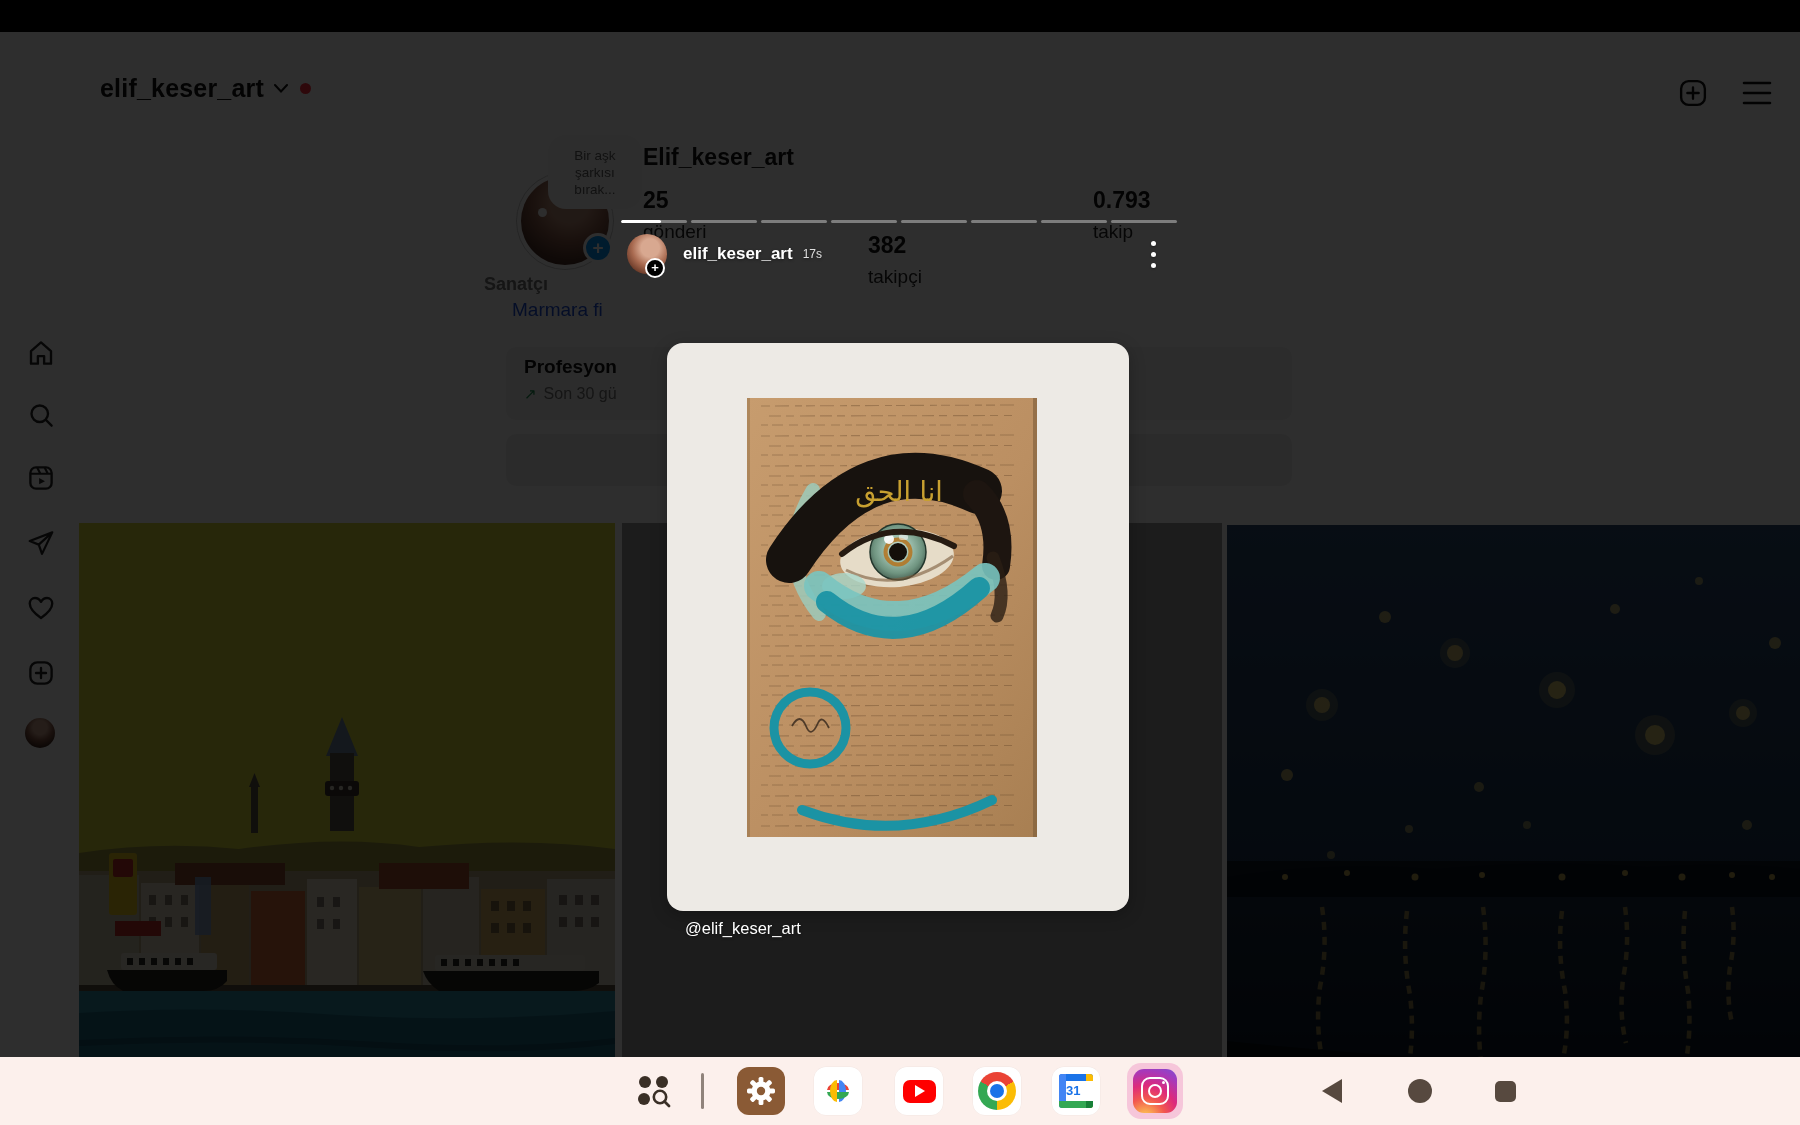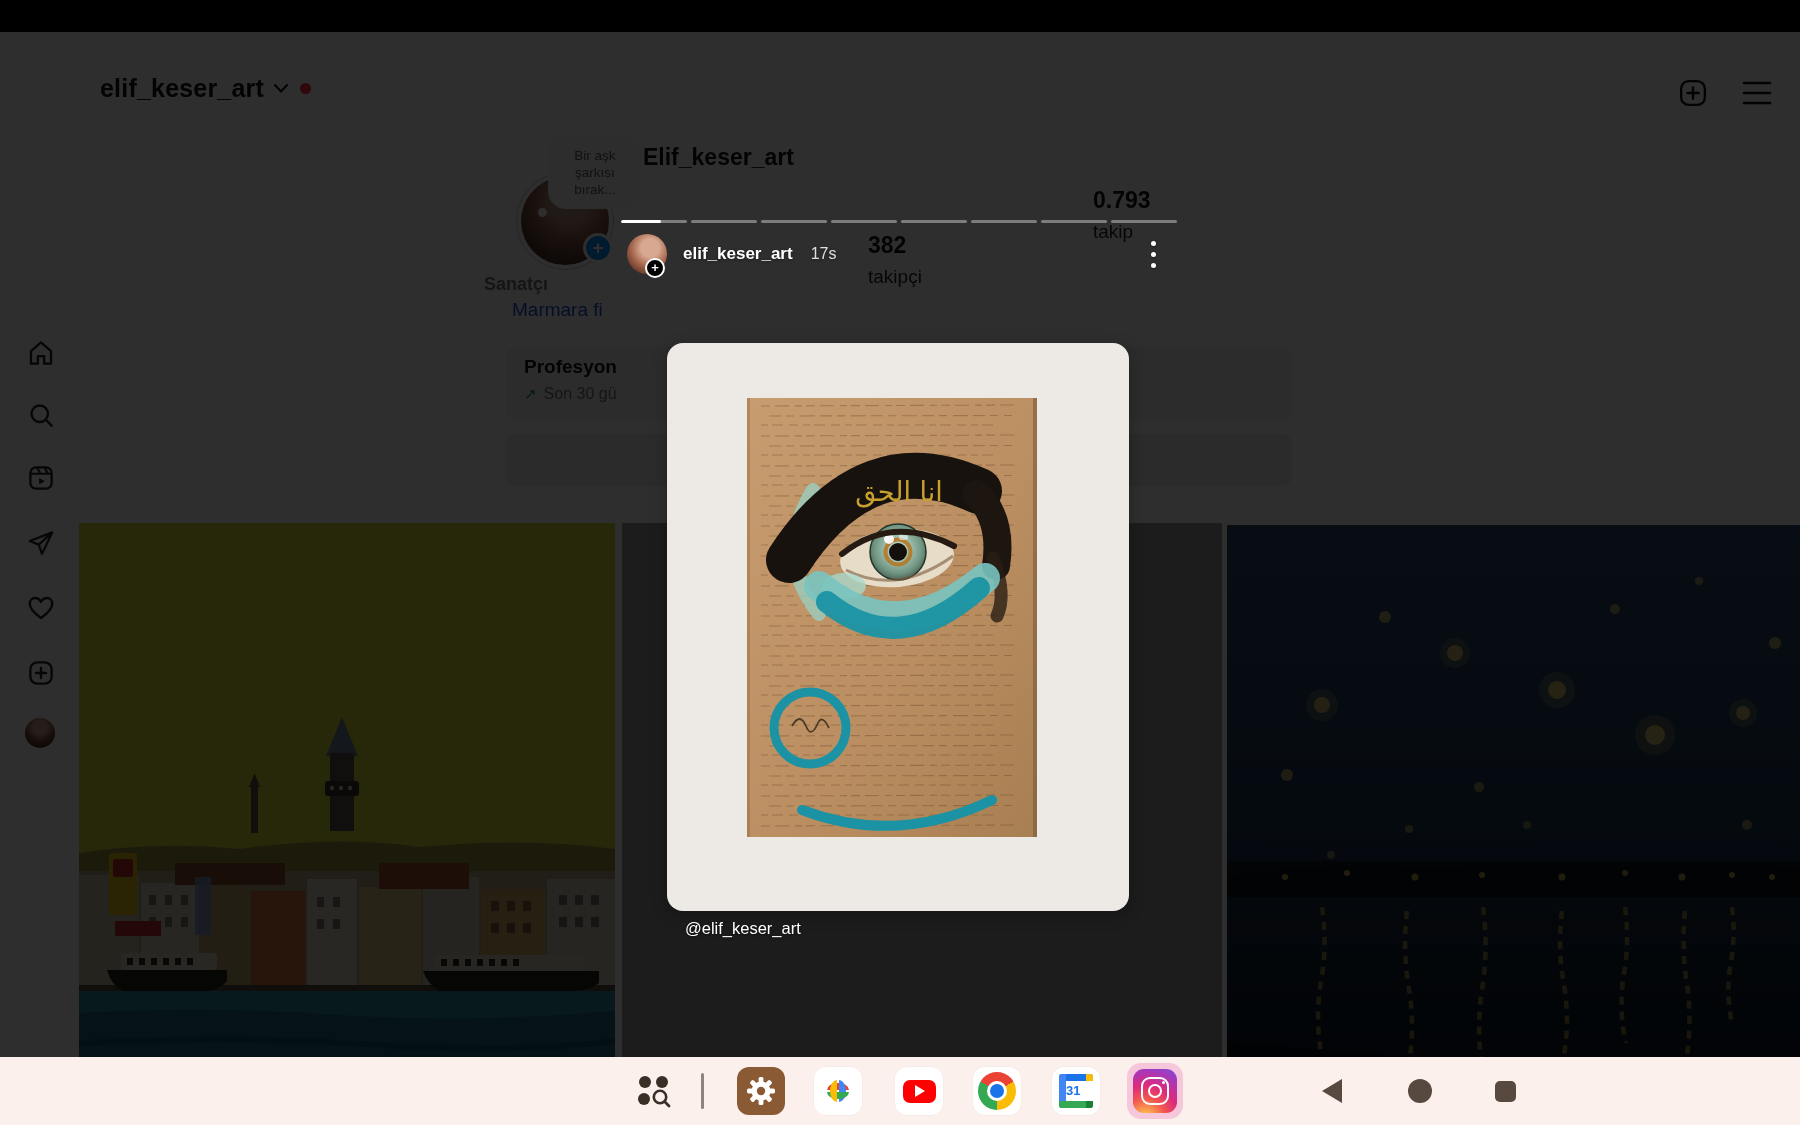--- a/index.html
+++ b/index.html
@@ -62,21 +62,21 @@
       linear-gradient(100deg, #6b5846 0%, #8a7058 34%, #9c8468 62%, #8a7a66 100%); }
   #story-progress { position:absolute; left:6px; right:6px; top:10px; height:3px; display:flex; gap:4px; }
   .seg { flex:1; height:3px; border-radius:2px; background:rgba(255,255,255,0.38); overflow:hidden; }
   .seg-fill { height:100%; background:#ffffff; border-radius:2px; }
   .story-head { position:absolute; left:12px; top:22px; right:12px; height:44px; display:flex; align-items:center; }
   .story-avatar { width:40px; height:40px; border-radius:50%; position:relative; flex:0 0 auto;
     background:radial-gradient(circle at 58% 35%, #d8a890 0 26%, #a86a50 52%, #6a3a28 78%, #3c221a 100%); }
   .story-add { position:absolute; left:18px; bottom:-4px; width:20px; height:20px; border-radius:50%; background:#000;
     border:2px solid #fff; color:#fff; font-size:13px; line-height:15px; font-weight:700; text-align:center; }
   .story-user { margin-left:16px; font-size:17px; font-weight:700; color:#fff; text-shadow:0 1px 3px rgba(0,0,0,.45); }
-  .story-time { margin-left:18px; font-size:16px; color:rgba(255,255,255,.85); text-shadow:0 1px 3px rgba(0,0,0,.4); }
+  .story-time { margin-left:10px; font-size:12px; color:rgba(255,255,255,.85); text-shadow:0 1px 3px rgba(0,0,0,.4); }
   .story-menu { margin-left:auto; margin-right:14px; width:6px; }
   .story-menu span { display:block; width:5px; height:5px; border-radius:50%; background:#fff; margin:6px 0; box-shadow:0 1px 2px rgba(0,0,0,.35); }
   .art-frame { position:absolute; left:52px; top:133px; width:462px; height:568px; background:#edeae5; border-radius:16px;
     box-shadow:0 4px 16px rgba(0,0,0,.25); }
   .art-canvas { position:absolute; left:80px; top:55px; width:290px; height:439px; }
   .story-tag { position:absolute; left:70px; top:709px; font-size:16.5px; color:#fff; text-shadow:0 1px 3px rgba(0,0,0,.45); }
 
   
   #taskbar { left:0; top:1057px; width:1800px; height:68px; background:#fcf0ec; z-index:20; }
   .tb { position:absolute; top:1067px; width:48px; height:48px; border-radius:12px; }
@@ -175,20 +175,24 @@
   <div class="abs note-bubble">
     <div>Bir aşk</div>
     <div>şarkısı</div>
     <div>bırak...</div>
   </div>
   <div class="abs note-tail"></div>
   <div class="abs add-badge">+</div>
 
   <div class="abs display-name">Elif_keser_art</div>
 
+  <div class="abs stat" style="left:643px;">
+    <div class="num">25</div>
+    <div class="lbl">gönderi</div>
+  </div>
   <div class="abs stat" style="left:868px;margin-top:45px;">
     <div class="num">382</div>
     <div class="lbl">takipçi</div>
   </div>
   <div class="abs stat" style="left:1093px;">
     <div class="num">0.793</div>
     <div class="lbl">takip</div>
   </div>
 
   <div class="abs category">Sanatçı</div>

